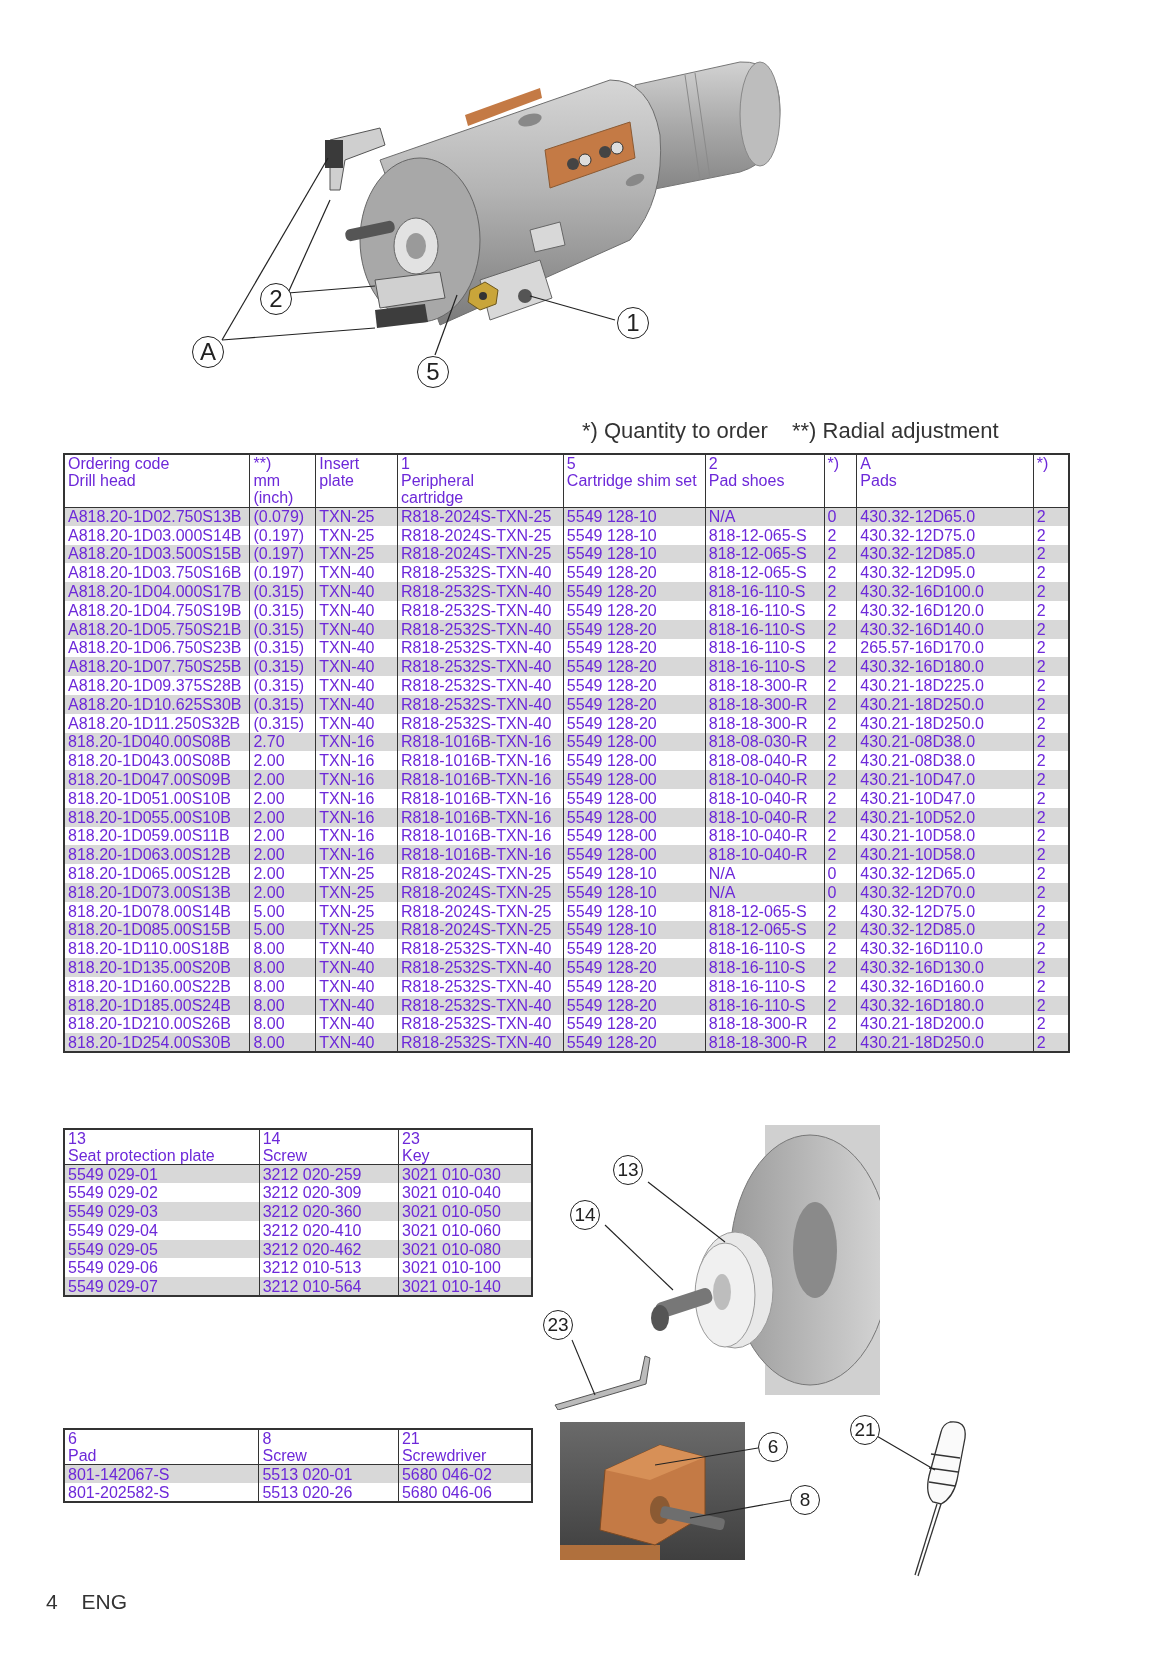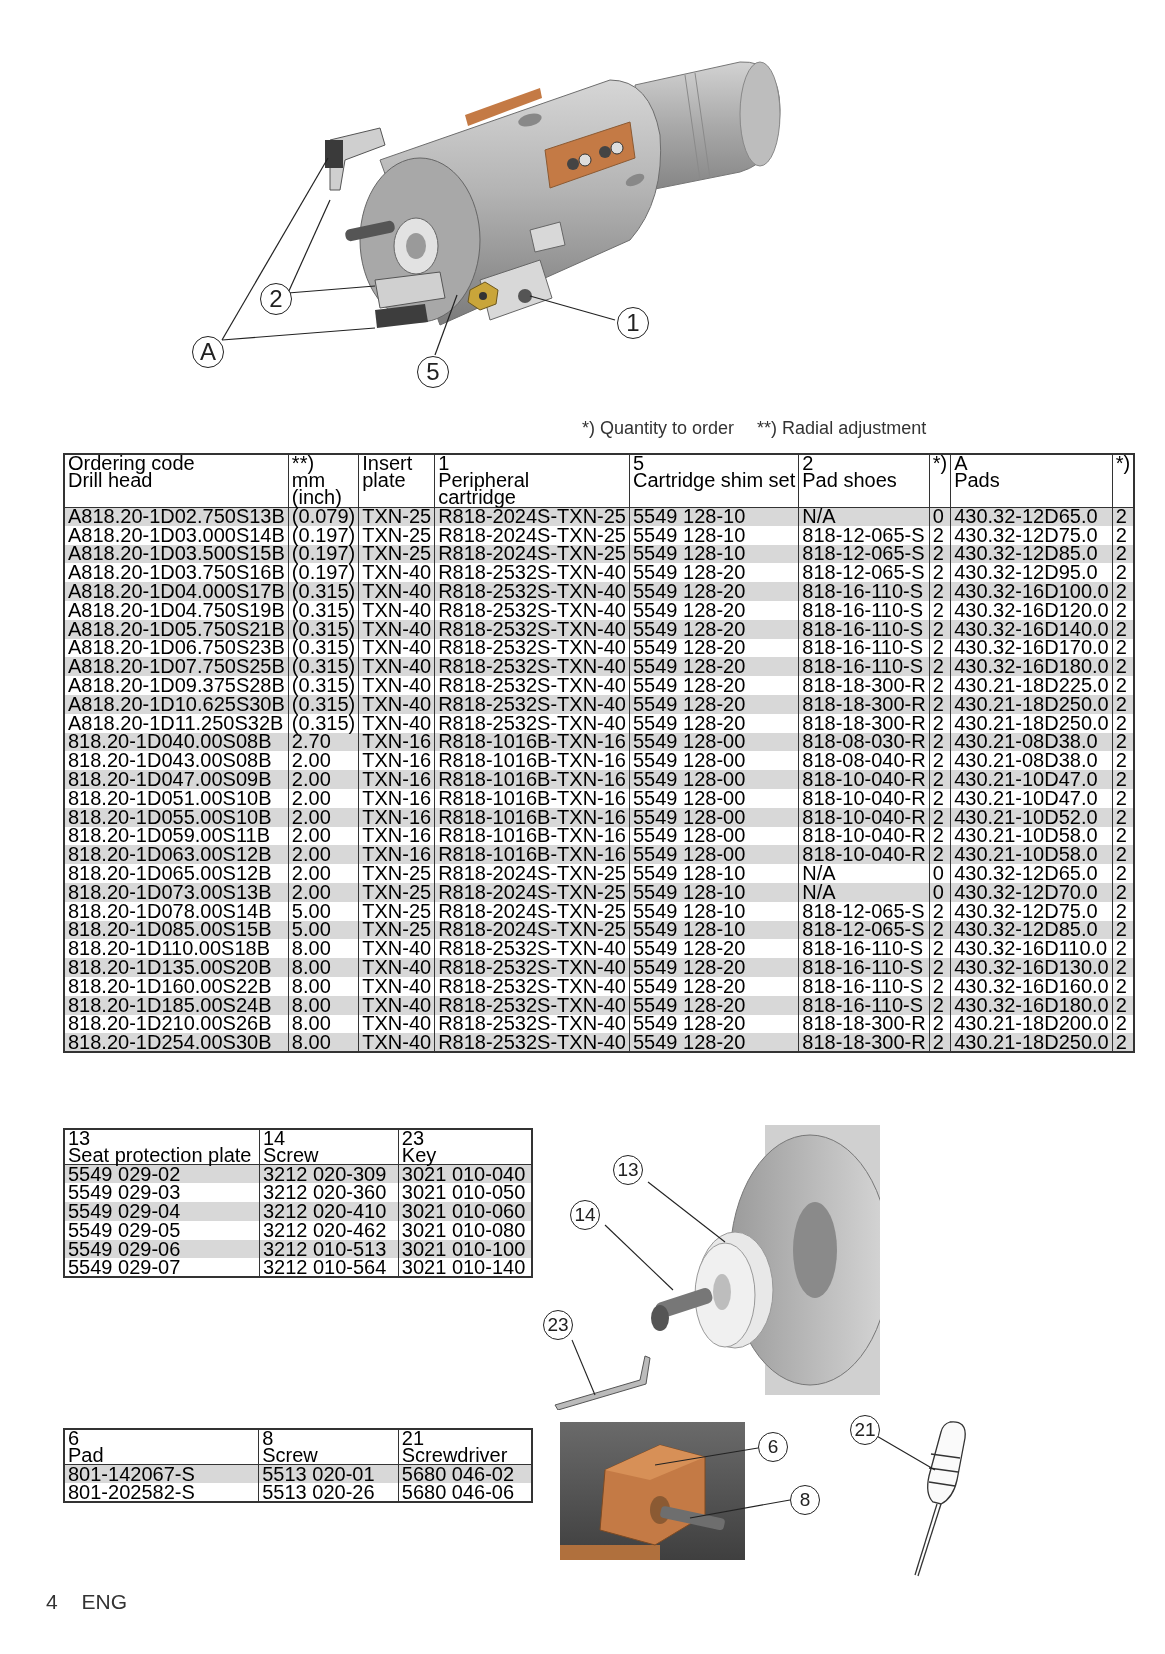--- a/index.html
+++ b/index.html
@@ -1,22 +1,22 @@
 <!DOCTYPE html>
 <html><head>
 <meta charset="utf-8">
 <style>
   html,body{margin:0;padding:0;background:#fff;}
   body{width:1165px;height:1654px;position:relative;overflow:hidden;font-family:"Liberation Sans","DejaVu Sans",sans-serif;color:#333;}
   .abs{position:absolute;}
   .callout{position:absolute;width:32px;height:32px;border:1.5px solid #222;border-radius:50%;background:#fff;display:flex;align-items:center;justify-content:center;font-size:24px;color:#222;box-sizing:border-box;}
   .callout.sm{width:30px;height:30px;font-size:19px;}
-  .legend{position:absolute;left:582px;top:418px;font-size:18px;color:#333;white-space:nowrap;}
+  .legend{position:absolute;left:582px;top:418px;font-size:22px;color:#333;white-space:nowrap;}
   .legend span{margin-right:18px;}
-  table.parts{position:absolute;border-collapse:collapse;font-size:20px;color:#000000;border:2px solid #333;}
+  table.parts{position:absolute;border-collapse:collapse;font-size:16px;color:#6d28d9;border:2px solid #333;}
   table.parts td,table.parts th{border-left:1.5px solid #333;border-right:1.5px solid #333;padding:0 3px;white-space:nowrap;font-weight:normal;text-align:left;vertical-align:top;line-height:17px;}
   table.parts thead th{border-bottom:1.5px solid #333;}
   table.parts tbody tr{height:18.8px;border-radius:7px;}
   table.parts tbody tr:nth-child(odd){background:#d8d8d8;}
   table.parts tbody td{vertical-align:middle;}
   .hdr-line{display:block;}
   #main-table{left:63px;top:453px;width:1007px;}
   #main-table thead tr{height:53px;}
   #t13{left:63px;top:1128px;width:470px;}
   #t13 thead tr{height:34px;}
@@ -228,21 +228,21 @@
         <td>2</td>
       </tr>
       <tr>
         <td>A818.20-1D06.750S23B</td>
         <td>(0.315)</td>
         <td>TXN-40</td>
         <td>R818-2532S-TXN-40</td>
         <td>5549 128-20</td>
         <td>818-16-110-S</td>
         <td>2</td>
-        <td>430.32-16D170.0</td>
+        <td>265.57-16D170.0</td>
         <td>2</td>
       </tr>
       <tr>
         <td>A818.20-1D07.750S25B</td>
         <td>(0.315)</td>
         <td>TXN-40</td>
         <td>R818-2532S-TXN-40</td>
         <td>5549 128-20</td>
         <td>818-16-110-S</td>
         <td>2</td>
@@ -488,20 +488,25 @@
           <span class="hdr-line">14</span>
           <span class="hdr-line">Screw</span>
         </th>
         <th>
           <span class="hdr-line">23</span>
           <span class="hdr-line">Key</span>
         </th>
       </tr>
     </thead>
   <tbody id="t13-body">
+      <tr>
+        <td>5549 029-01</td>
+        <td>3212 020-259</td>
+        <td>3021 010-030</td>
+      </tr>
       <tr>
         <td>5549 029-02</td>
         <td>3212 020-309</td>
         <td>3021 010-040</td>
       </tr>
       <tr>
         <td>5549 029-03</td>
         <td>3212 020-360</td>
         <td>3021 010-050</td>
       </tr>

